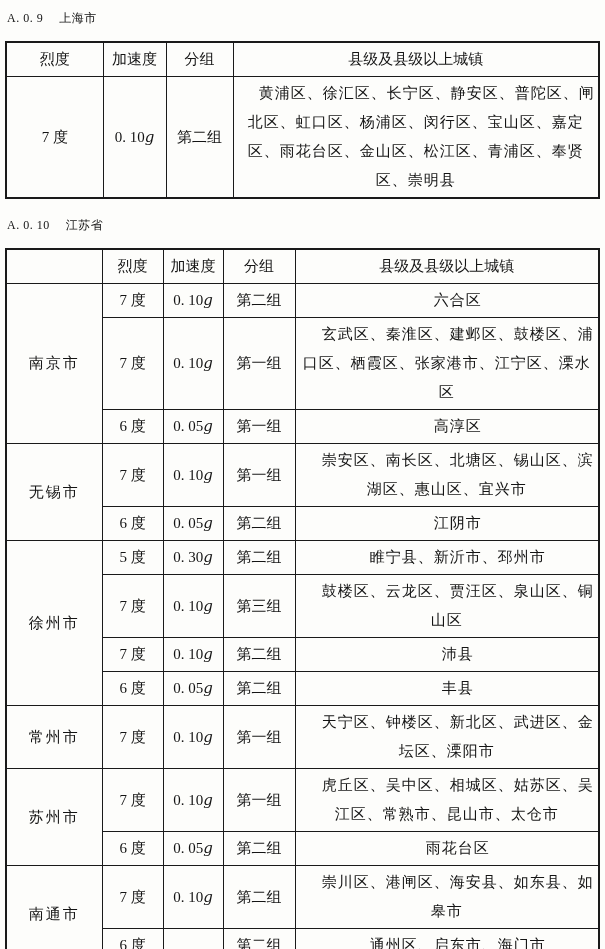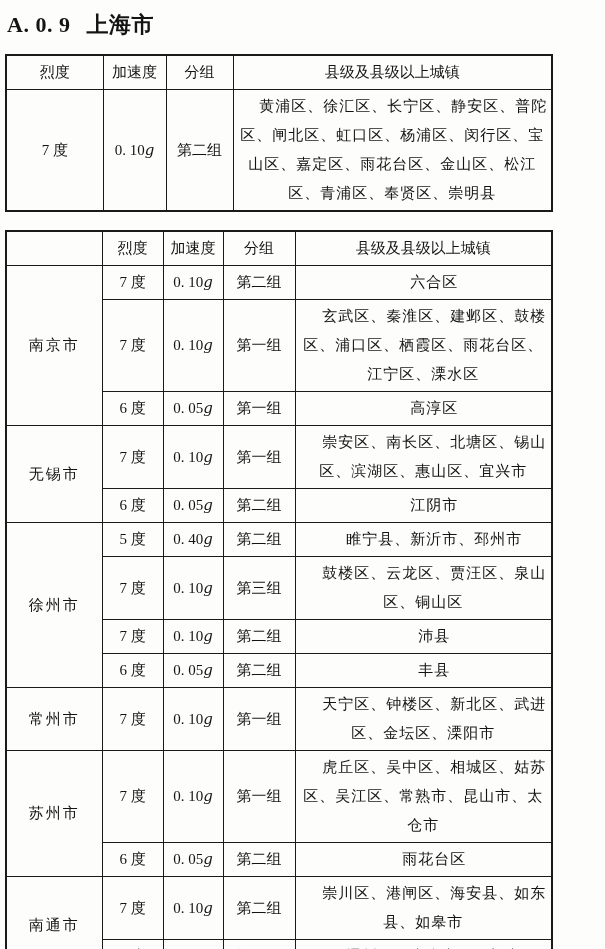--- a/index.html
+++ b/index.html
@@ -4,31 +4,31 @@
 <style>
   html, body { margin: 0; padding: 0; background: #fdfdfb; }
   body {
     width: 605px;
     font-family: "Liberation Serif", "DejaVu Serif", serif;
     color: #141414;
   }
   .page { padding: 8px 5px 6px 5px; }
 
   .sec-heading {
-    font-size: 22px;
-    font-weight: bold;
+    font-size: 12px;
+    font-weight: normal;
     margin: 2px 0 14px 2px;
     letter-spacing: 0.5px;
   }
   .sec-heading .no { margin-right: 16px; }
 
   table.app-table {
     border-collapse: collapse;
     table-layout: fixed;
-    width: 548px;
+    width: 595px;
     margin: 0 0 18px 0;
   }
   table.app-table td, table.app-table th {
     border: 1px solid #1a1a1a;
     font-size: 15px;
     font-weight: normal;
     line-height: 29px;
     padding: 2px 3px;
     vertical-align: middle;
     text-align: center;
@@ -72,20 +72,23 @@
     </tr>
     <tr>
       <td class="c-int">7 度</td>
       <td class="c-acc"><span>0. 10</span><span class="u">g</span></td>
       <td class="c-grp">第二组</td>
       <td class="c-towns">黄浦区、徐汇区、长宁区、静安区、普陀区、闸北区、虹口区、杨浦区、闵行区、宝山区、嘉定区、雨花台区、金山区、松江区、青浦区、奉贤区、崇明县</td>
     </tr>
   </tbody>
     </table>
 
+  <div class="sec-heading">
+    <span class="no">A. 0. 10</span><span>江苏省</span>
+  </div>
 
   <table class="app-table">
     <colgroup>
       <col style="width:96px">
         <col style="width:61px">
         <col style="width:60px">
         <col style="width:72px">
         <col>
     </colgroup>
     <tbody>
@@ -101,21 +104,21 @@
       <td class="c-city" rowspan="3">南京市</td>
       <td class="c-int">7 度</td>
       <td class="c-acc"><span>0. 10</span><span class="u">g</span></td>
       <td class="c-grp">第二组</td>
       <td class="c-towns">六合区</td>
     </tr>
     <tr>
       <td class="c-int">7 度</td>
       <td class="c-acc"><span>0. 10</span><span class="u">g</span></td>
       <td class="c-grp">第一组</td>
-      <td class="c-towns">玄武区、秦淮区、建邺区、鼓楼区、浦口区、栖霞区、雨花台区、江宁区、溧水区</td>
+      <td class="c-towns">玄武区、秦淮区、建邺区、鼓楼区、浦口区、栖霞区、张家港市、江宁区、溧水区</td>
     </tr>
     <tr class="r-single">
       <td class="c-int">6 度</td>
       <td class="c-acc"><span>0. 05</span><span class="u">g</span></td>
       <td class="c-grp">第一组</td>
       <td class="c-towns">高淳区</td>
     </tr>
 
     <tr>
       <td class="c-city" rowspan="2">无锡市</td>
@@ -127,21 +130,21 @@
     <tr class="r-single">
       <td class="c-int">6 度</td>
       <td class="c-acc"><span>0. 05</span><span class="u">g</span></td>
       <td class="c-grp">第二组</td>
       <td class="c-towns">江阴市</td>
     </tr>
 
     <tr class="r-single">
       <td class="c-city" rowspan="4">徐州市</td>
       <td class="c-int">5 度</td>
-      <td class="c-acc"><span>0. 40</span><span class="u">g</span></td>
+      <td class="c-acc"><span>0. 30</span><span class="u">g</span></td>
       <td class="c-grp">第二组</td>
       <td class="c-towns">睢宁县、新沂市、邳州市</td>
     </tr>
     <tr>
       <td class="c-int">7 度</td>
       <td class="c-acc"><span>0. 10</span><span class="u">g</span></td>
       <td class="c-grp">第三组</td>
       <td class="c-towns">鼓楼区、云龙区、贾汪区、泉山区、铜山区</td>
     </tr>
     <tr class="r-single">

